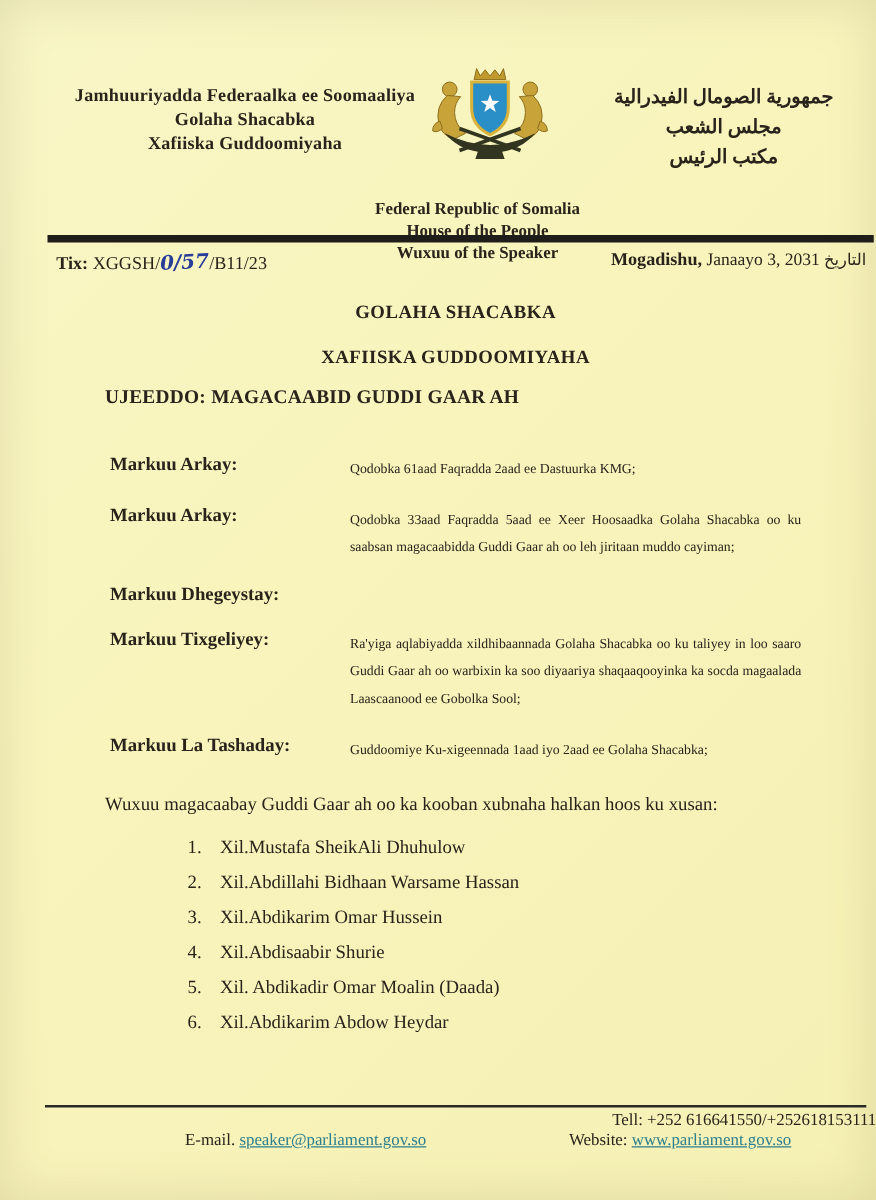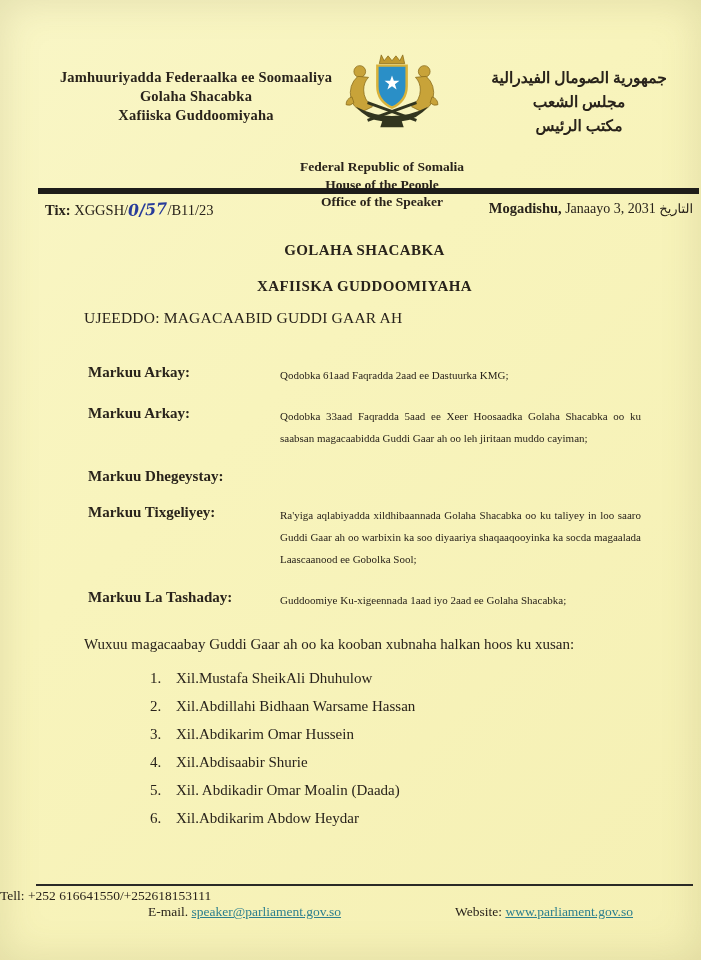--- a/index.html
+++ b/index.html
@@ -46,32 +46,32 @@
   }
   .ref-right { position: absolute; top: 200px; right: 8px; font-size: 14px; }
   .ref-right .place { font-weight: bold; font-size: 14.5px; }
   .ref-right .ar { font-size: 13px; margin-top: 36px; }
   
   .content { position: absolute; top: 242px; left: 88px; right: 60px; }
   .title-main, .title-sub {
     text-align: center; font-weight: bold; font-size: 15px; letter-spacing: 0.4px;
   }
   .title-sub { margin-top: 19px; }
-  .subject { margin-top: 14px; margin-left: -4px; font-weight: normal; font-size: 15.5px; letter-spacing: 0.2px; }
+  .subject { margin-top: 14px; margin-left: -4px; font-weight: bold; font-size: 15.5px; letter-spacing: 0.2px; }
   .clauses { margin-top: 37px; }
   .clause { display: flex; margin-bottom: 19px; }
   .clause-label { width: 192px; flex-shrink: 0; font-weight: bold; font-size: 15px; }
   .clause-text { flex: 1; font-size: 11px; line-height: 22px; text-align: justify; }
   .intro { margin-top: 25px; margin-left: -4px; font-size: 15px; }
   .members { margin-top: 17px; }
   .member { display: flex; margin-left: 62px; margin-bottom: 11px; font-size: 15px; }
   .member-num { width: 26px; flex-shrink: 0; }
   
   .ftr-rule { position: absolute; top: 884px; left: 36px; right: 8px; border-top: 2px solid #2a2a26; }
-  .ftr-tel { position: absolute; top: 888px; left: 0; right: 0; text-align: left; font-size: 13.5px; }
+  .ftr-tel { position: absolute; top: 888px; left: 0; right: 0; text-align: right; font-size: 13.5px; }
   .ftr-email { position: absolute; top: 904px; left: 148px; font-size: 13.5px; }
   .ftr-web { position: absolute; top: 904px; right: 68px; font-size: 13.5px; }
   .link { color: #2d7f8e; text-decoration: underline; cursor: pointer; }
 </style>
 </head>
 <body>
 
 <div class="page">
 
   <div class="hdr-left">
@@ -101,21 +101,21 @@
       <polygon points="55,26 56.9,31.4 62.6,31.5 58,35 59.7,40.5 55,37.2 50.3,40.5 52,35 47.4,31.5 53.1,31.4" fill="#ffffff"></polygon>
 
       <path d="M18 58 q37 19 74 0 q-11 13 -27 15 l2 6 h-24 l2 -6 q-16 -2 -27 -15 z" fill="#32351f"></path>
       <path d="M30 72 l50 -18 M30 54 l50 18" stroke="#32351f" stroke-width="3" fill="none"></path>
     </svg>
   </div>
 
   <div class="hdr-en">
     <div>Federal Republic of Somalia</div>
     <div>House of the People</div>
-    <div>Office of the Speaker</div>
+    <div>Wuxuu of the Speaker</div>
   </div>
 
   <div class="hdr-ar">
     <div>جمهورية الصومال الفيدرالية</div>
     <div>مجلس الشعب</div>
     <div>مكتب الرئيس</div>
   </div>
 
   <div class="hdr-rule"></div>
 

